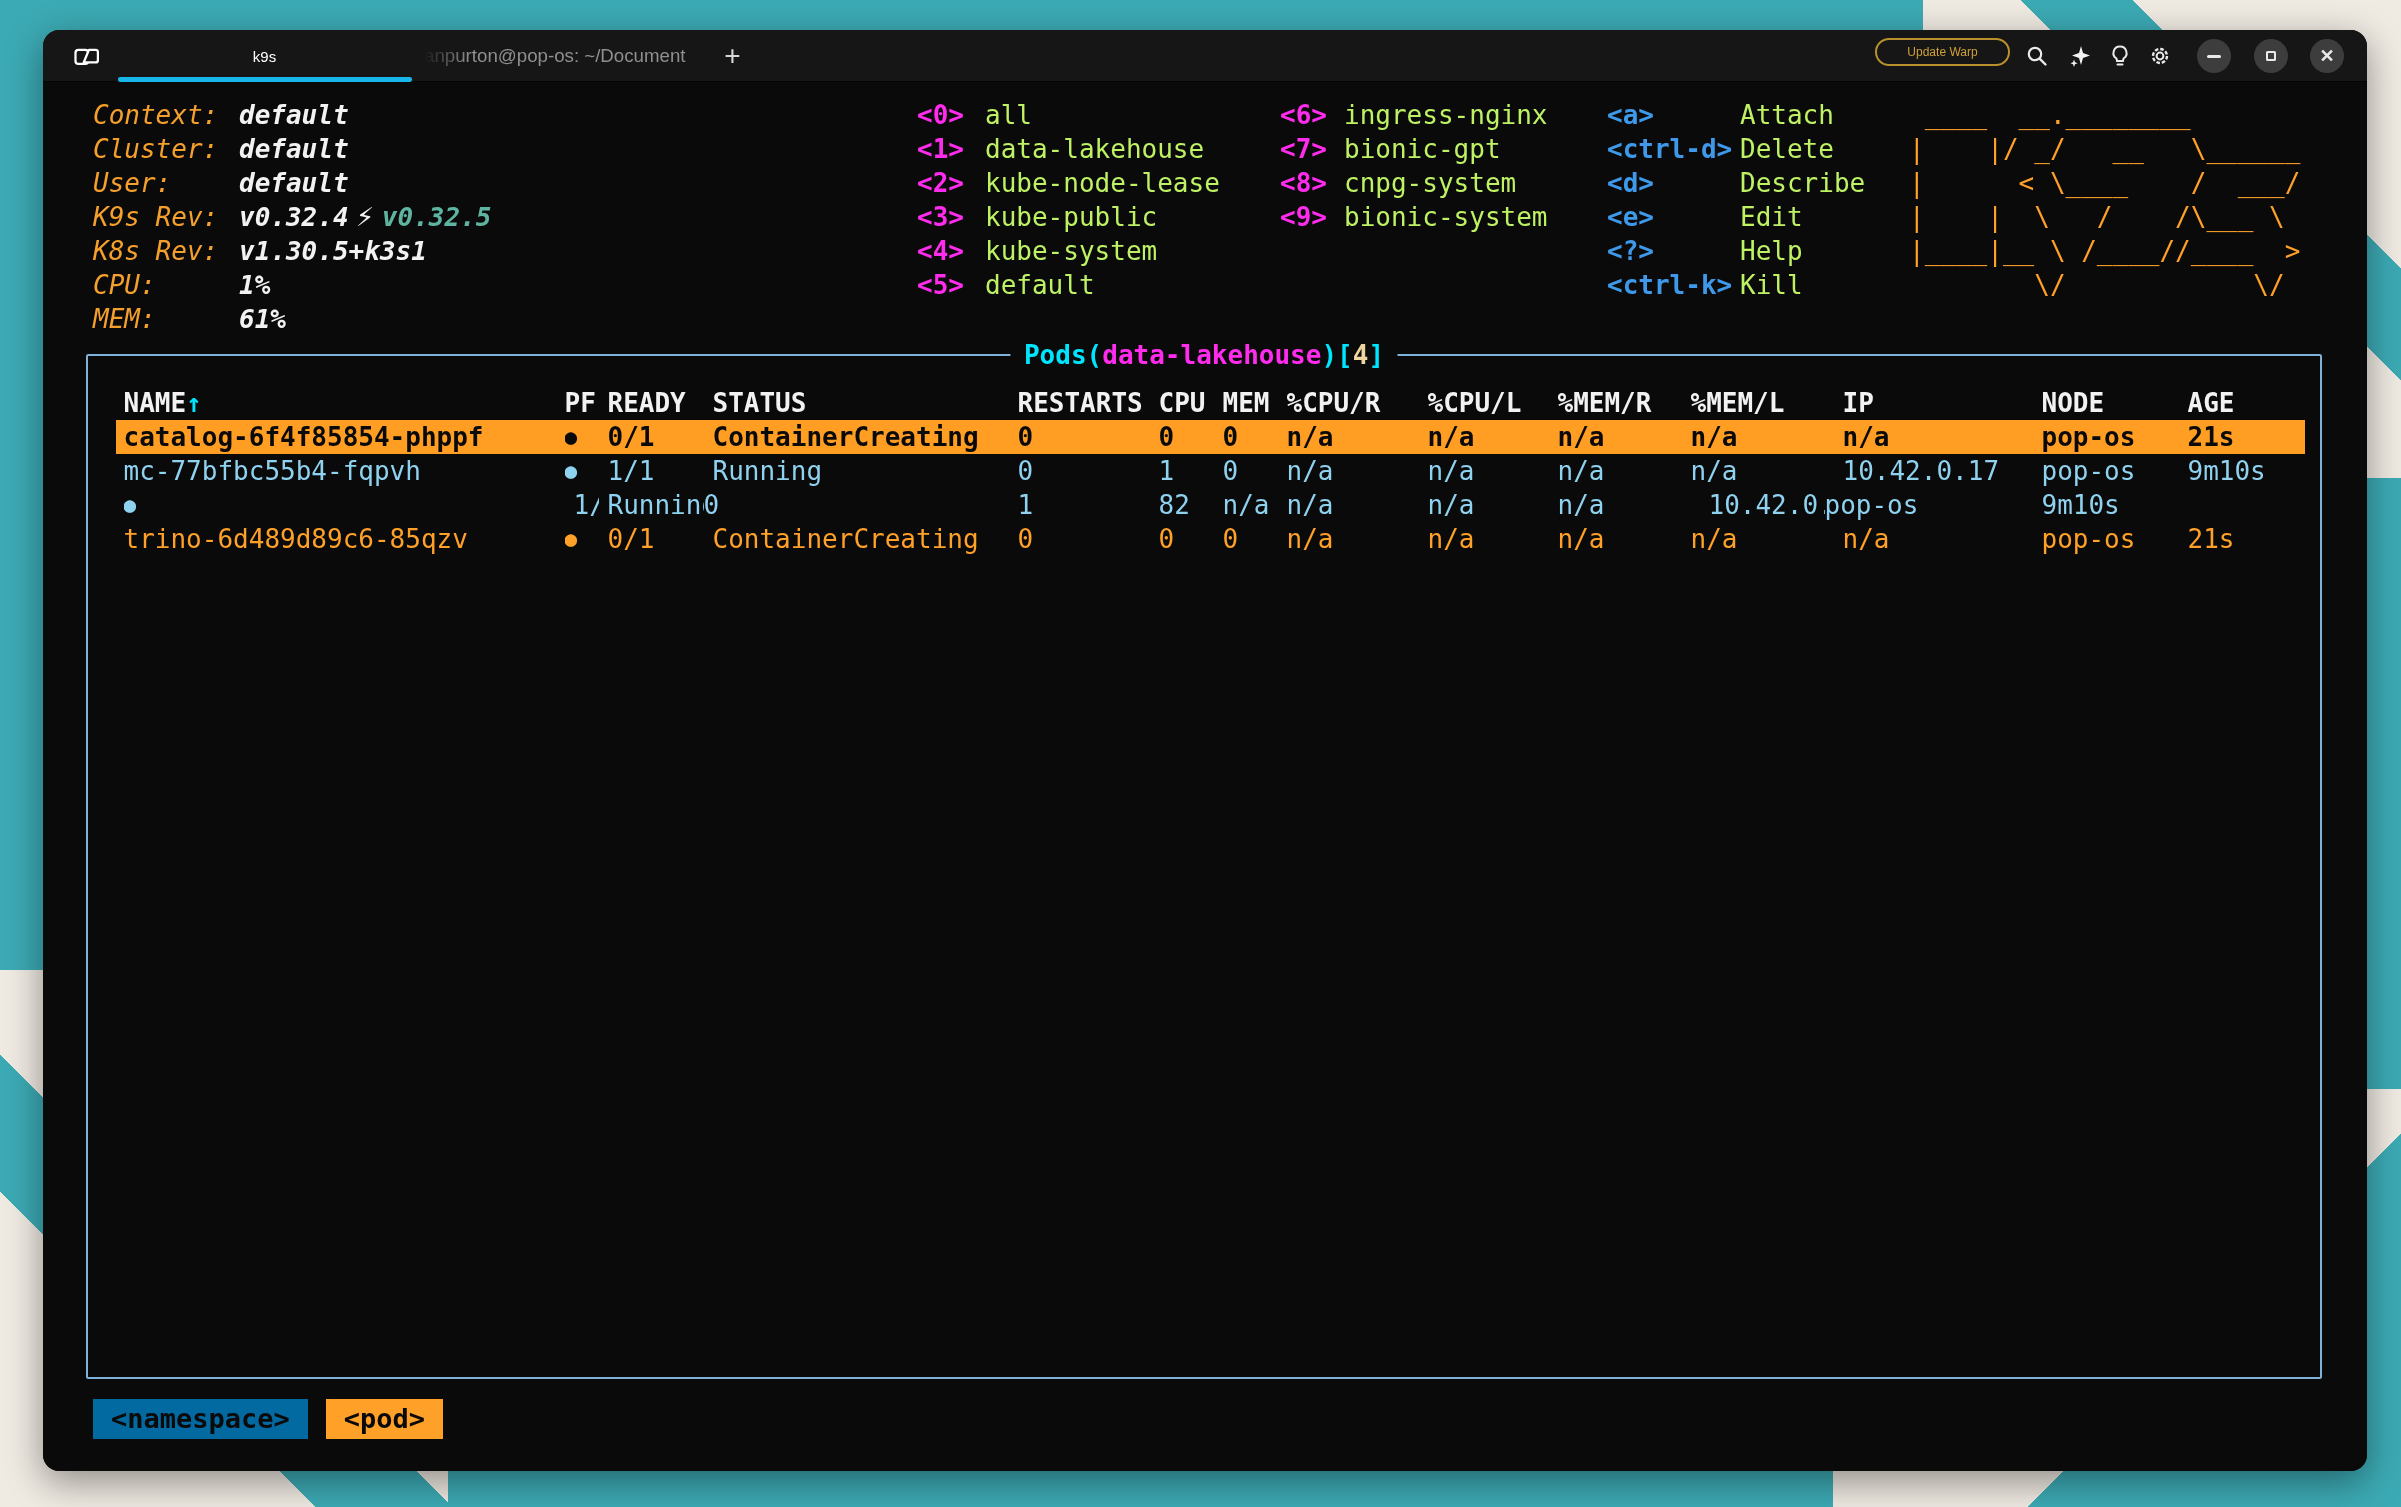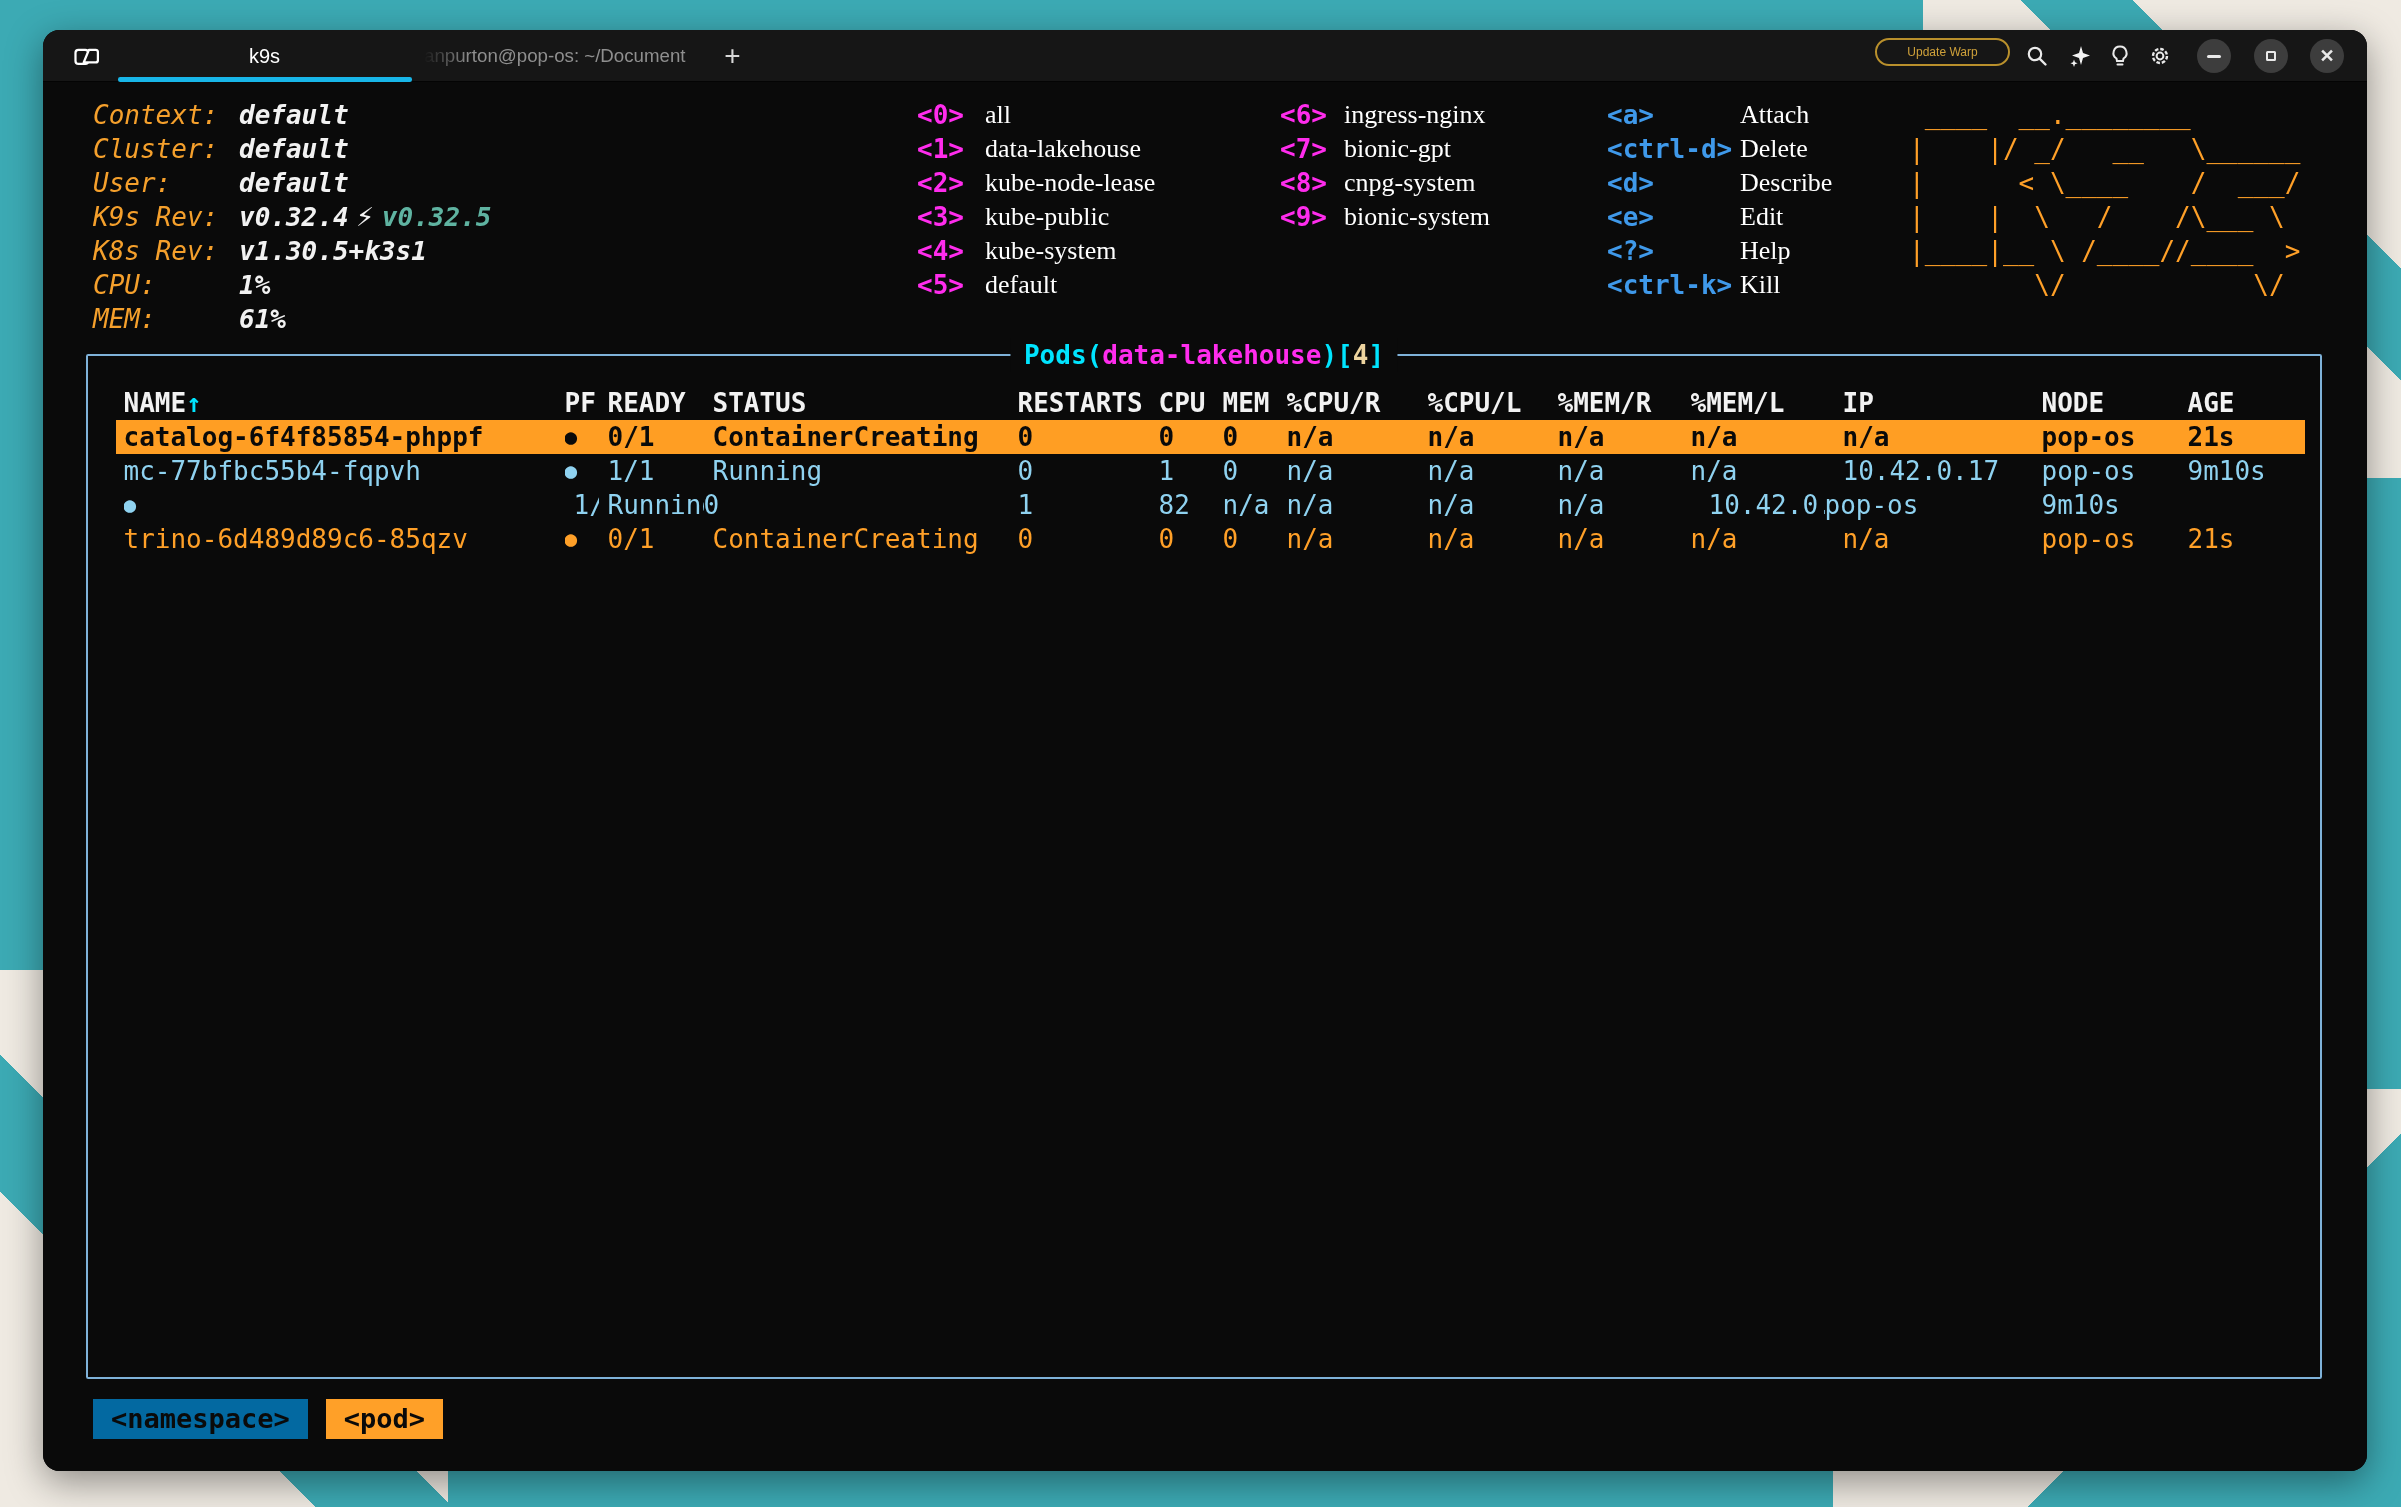--- a/index.html
+++ b/index.html
@@ -17,21 +17,21 @@
 
   
   .window { position:absolute; left:43px; top:30px; width:2324px; height:1441px;
     background:#0a0a0a; border-radius:16.4px; overflow:hidden;
     box-shadow:0 10.5px 37px rgba(0,0,0,.4); }
 
   
   .tabbar { position:absolute; left:0; top:0; width:100%; height:52px; background:#161616; border-bottom:1.5px solid #040404; }
   .pages-icon { position:absolute; left:31px; top:16.4px; width:25.4px; height:21px; }
   .tab { position:absolute; top:0; height:52px; display:flex; align-items:center; justify-content:center; }
-  .tab.active { left:70px; width:303px; color:#fff; font-size:20px; }
+  .tab.active { left:70px; width:303px; color:#fff; font-size:15px; }
   .tab .underline { position:absolute; left:4.5px; right:4.5px; bottom:0; height:5.2px; background:#18b6e8; border-radius:2.2px; }
   .tab.inactive { left:351px; width:344px; color:#8f8f8f; font-size:18.7px; justify-content:flex-start; padding-left:30px; white-space:nowrap; overflow:hidden; }
   .tab.inactive .fade { -webkit-mask-image:linear-gradient(90deg, transparent 0, #000 45px); mask-image:linear-gradient(90deg, transparent 0, #000 45px); }
   .newtab { position:absolute; left:667px; top:0; width:45px; height:52px; color:#d8d8d8; font-size:28px; font-weight:300; display:flex; align-items:center; justify-content:center; }
   .updatewarp { position:absolute; left:1832px; top:8.2px; width:135px; height:28px; border:2.2px solid #b9902c; border-radius:19.4px;
     color:#cfa13a; font-size:12px; display:flex; align-items:center; justify-content:center; background:transparent; }
   .tbicon { position:absolute; top:11.2px; width:30px; height:30px; display:flex; align-items:center; justify-content:center; }
   .winbtn { position:absolute; top:9px; width:34px; height:34px; border-radius:50%; background:#3d3d3d; display:flex; align-items:center; justify-content:center; }
   .winbtn .minus { width:13.5px; height:3px; background:#e9e9e9; border-radius:1.5px; }
   .winbtn .square { width:9.7px; height:9.7px; border:2.6px solid #e9e9e9; border-radius:1.5px; }
@@ -47,21 +47,21 @@
   .ival { color:#f2f2f2; font-weight:bold; }
   .bolt { color:#f2f2f2; font-family:"DejaVu Sans", sans-serif; padding:0 7.5px; }
   .nextver { color:#5fb3a1; font-weight:bold; }
 
   .nsblk { position:absolute; top:14px; }
   .ns1 { left:874px; } .ns2 { left:1237px; } .cmdblk { left:1564px; position:absolute; top:14px; }
   .hline { display:flex; white-space:nowrap; }
   .nskey { display:inline-block; width:68px; color:#ff2ced; font-weight:bold; }
   .ns2 .nskey { width:64px; }
   .cmdkey { display:inline-block; width:133px; color:#3f99ea; font-weight:bold; }
-  .hlabel { color:#ffffff;font-family:Liberation Serif, serif; }
+  .hlabel { color:#bef264; }
 
   .logo { position:absolute; left:1866px; top:14px; color:#ffa028; }
   .logo div { white-space:pre; }
 
   
   .tbox { position:absolute; left:43px; top:270px; width:2236px; height:1025px;
     border:2.2px solid #7fb2d9; border-radius:2.2px; background:#0a0a0a;padding-left:28px; }
   .ttitle { position:absolute; top:-18px; left:50%; transform:translateX(-50%);
     background:#0a0a0a; padding:0 13.5px; white-space:nowrap; font-weight:bold; }
   .tc-cyan { color:#00e5ff; } .tc-mag { color:#ff2ced; } .tc-count { color:#eed49f; }

